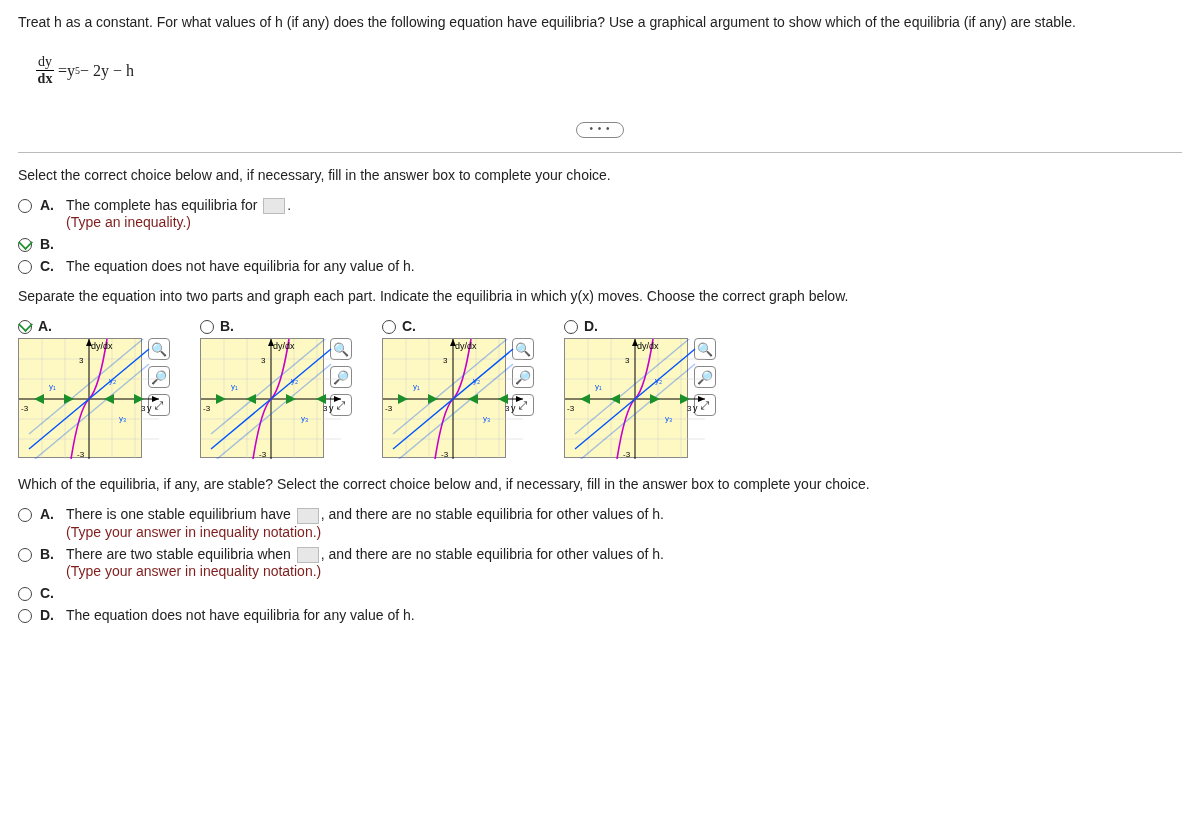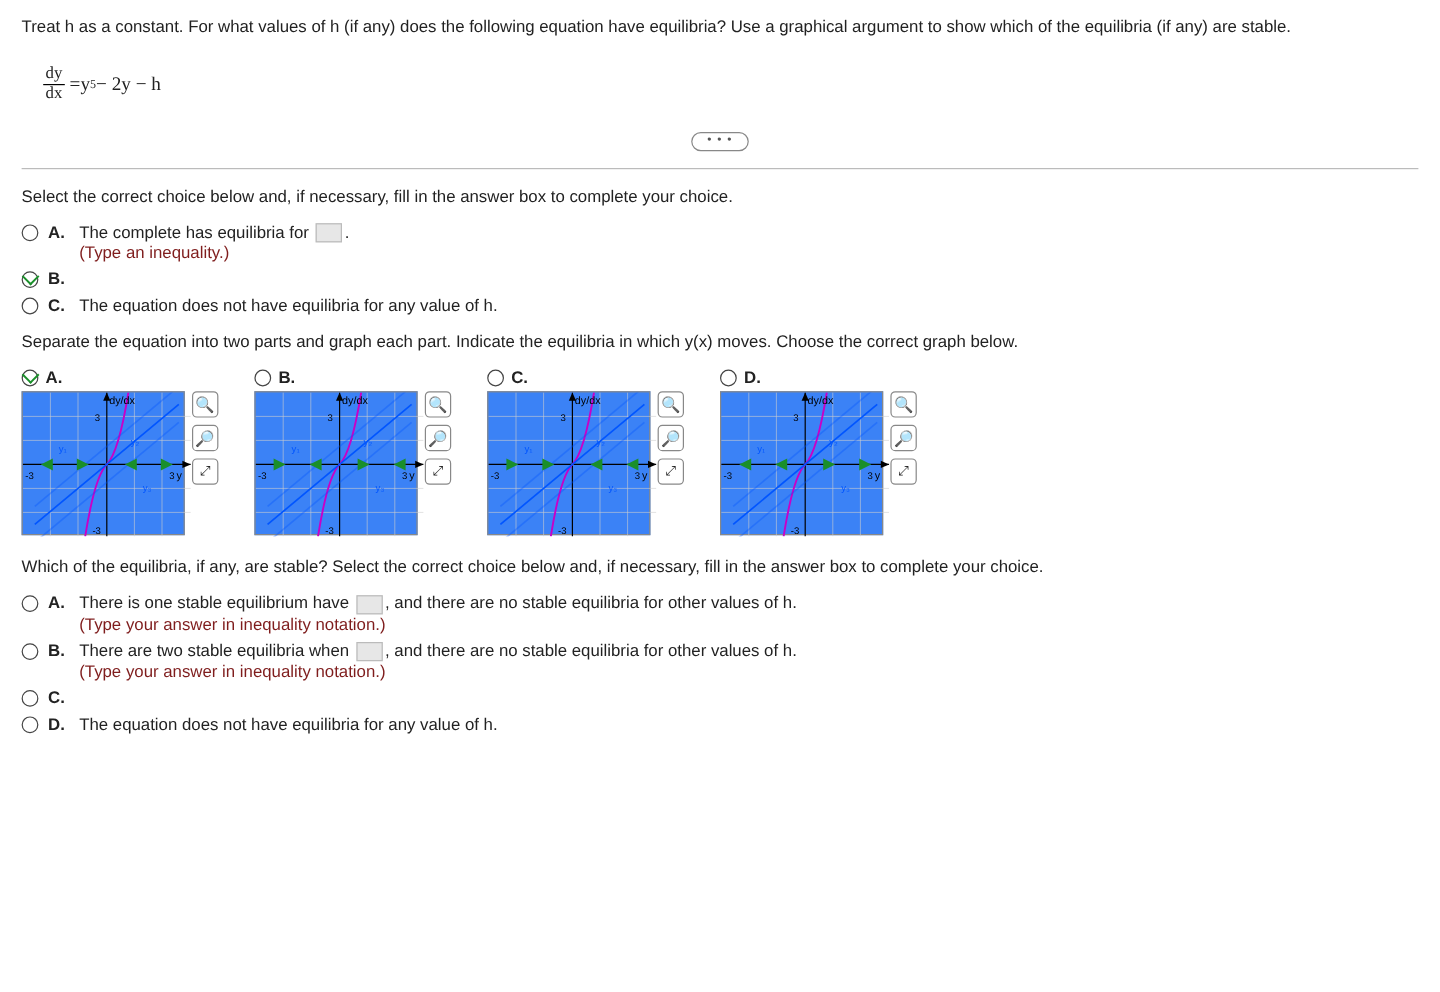--- a/index.html
+++ b/index.html
@@ -9,34 +9,34 @@
     color: #222;
     margin: 0;
     padding: 14px 18px;
     width: 1200px;
     background: #fff;
   }
   .question { margin-bottom: 25px; }
   .equation {
     font-family: "Times New Roman", serif;
     font-size: 16px;
-    margin: 10px 0 24px 18px;
+    margin: 10px 0 36px 18px;
     display: flex;
     align-items: center;
   }
   .frac {
     display: inline-flex;
     flex-direction: column;
     align-items: center;
     font-size: 14px;
     line-height: 1;
     margin-right: 4px;
   }
   .frac .num { border-bottom: 1px solid #000; padding: 0 2px 1px; }
-  .frac .den { padding-top: 1px; }
+  .frac .den { padding-top: 1px; font-weight: bold; }
   .sup { font-size: 10px; vertical-align: super; }
   .ellipsis-bar {
     display: flex;
     justify-content: center;
     margin: 6px 0 14px;
   }
   .ellipsis {
     border: 1px solid #888;
     border-radius: 10px;
     padding: 1px 12px 3px;
@@ -90,25 +90,25 @@
     display: flex;
     gap: 30px;
     margin: 4px 0 18px 0;
   }
   .graph-block {
     display: flex;
     align-items: flex-start;
     gap: 6px;
   }
   .graph-box {
-    width: 136px;
+    width: 124px;
     height: 120px;
     border: 1px solid #888;
     position: relative;
-    background: #3b82f6;
+    background: #fef9c3;
   }
   .icon-col {
     display: flex;
     flex-direction: column;
     gap: 6px;
   }
   .icon-btn {
     width: 22px; height: 22px;
     border: 1px solid #888;
     border-radius: 4px;

